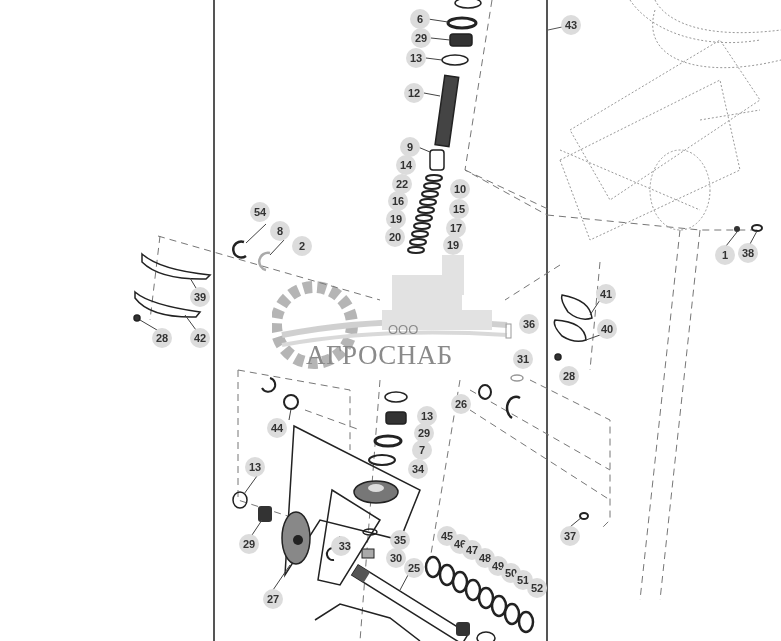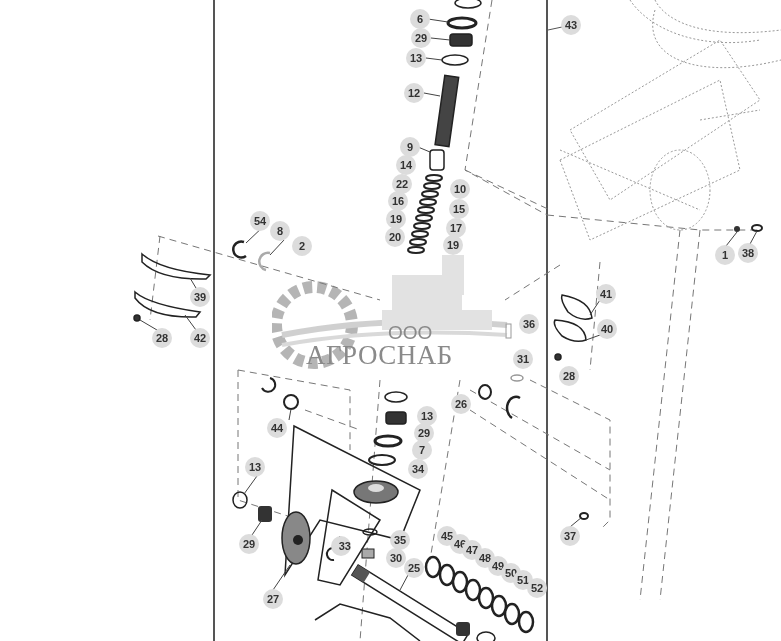--- a/index.html
+++ b/index.html
@@ -1,21 +1,21 @@
 <!DOCTYPE html>
 <html><head>
 <meta charset="utf-8">
 <style>
   html, body { margin:0; padding:0; background:#ffffff; }
   body { width:781px; height:641px; position:relative; overflow:hidden; font-family:"Liberation Sans", sans-serif; }
   #canvas { position:absolute; left:0; top:0; width:781px; height:641px; }
   .callout { position:absolute; width:20px; height:20px; margin-left:-10px; margin-top:-10px; border-radius:50%; background:#dcdcdc; color:#333; font-size:11px; font-weight:bold; text-align:center; line-height:20px; }
   .watermark { position:absolute; left:272px; top:255px; width:240px; height:120px; opacity:0.55; }
   .wm-text { position:absolute; left:306px; top:340px; font-family:"Liberation Serif", serif; font-size:27px; color:#8a8a8a; letter-spacing:0.5px;text-align:right; }
-  .wm-ooo { position:absolute; left:388px; top:322px; font-family:"Liberation Sans", sans-serif; font-size:19px; color:#8a8a8a; }
+  .wm-ooo { position:absolute; left:388px; top:322px; font-family:"Liberation Sans", sans-serif; font-size:13px; color:#8a8a8a; }
 </style>
 </head>
 <body>
 
 <svg id="canvas" width="781" height="641" viewBox="0 0 781 641" xmlns="http://www.w3.org/2000/svg">
 
   <line x1="214" y1="0" x2="214" y2="641" stroke="#555" stroke-width="2"></line>
   <line x1="547" y1="0" x2="547" y2="641" stroke="#555" stroke-width="2"></line>
 
   <line x1="548" y1="30" x2="562" y2="27" stroke="#555" stroke-width="1"></line>
@@ -192,21 +192,21 @@
     <div class="callout" style="left: 410px; top: 147px;">9</div>
     <div class="callout" style="left: 406px; top: 165px;">14</div>
     <div class="callout" style="left: 460px; top: 189px;">10</div>
     <div class="callout" style="left: 402px; top: 184px;">22</div>
     <div class="callout" style="left: 398px; top: 201px;">16</div>
     <div class="callout" style="left: 459px; top: 209px;">15</div>
     <div class="callout" style="left: 396px; top: 219px;">19</div>
     <div class="callout" style="left: 456px; top: 228px; text-align: center;">17</div>
     <div class="callout" style="left: 395px; top: 237px;">20</div>
     <div class="callout" style="left: 453px; top: 245px;">19</div>
-    <div class="callout" style="left: 260px; top: 221px;">54</div>
+    <div class="callout" style="left: 260px; top: 212px;">54</div>
     <div class="callout" style="left: 280px; top: 231px;">8</div>
     <div class="callout" style="left: 302px; top: 246px;">2</div>
     <div class="callout" style="left: 200px; top: 297px;">39</div>
     <div class="callout" style="left: 200px; top: 338px;">42</div>
     <div class="callout" style="left: 162px; top: 338px;">28</div>
     <div class="callout" style="left: 725px; top: 255px;">1</div>
     <div class="callout" style="left: 748px; top: 253px;">38</div>
     <div class="callout" style="left: 606px; top: 294px;">41</div>
     <div class="callout" style="left: 607px; top: 329px;">40</div>
     <div class="callout" style="left: 569px; top: 376px;">28</div>

